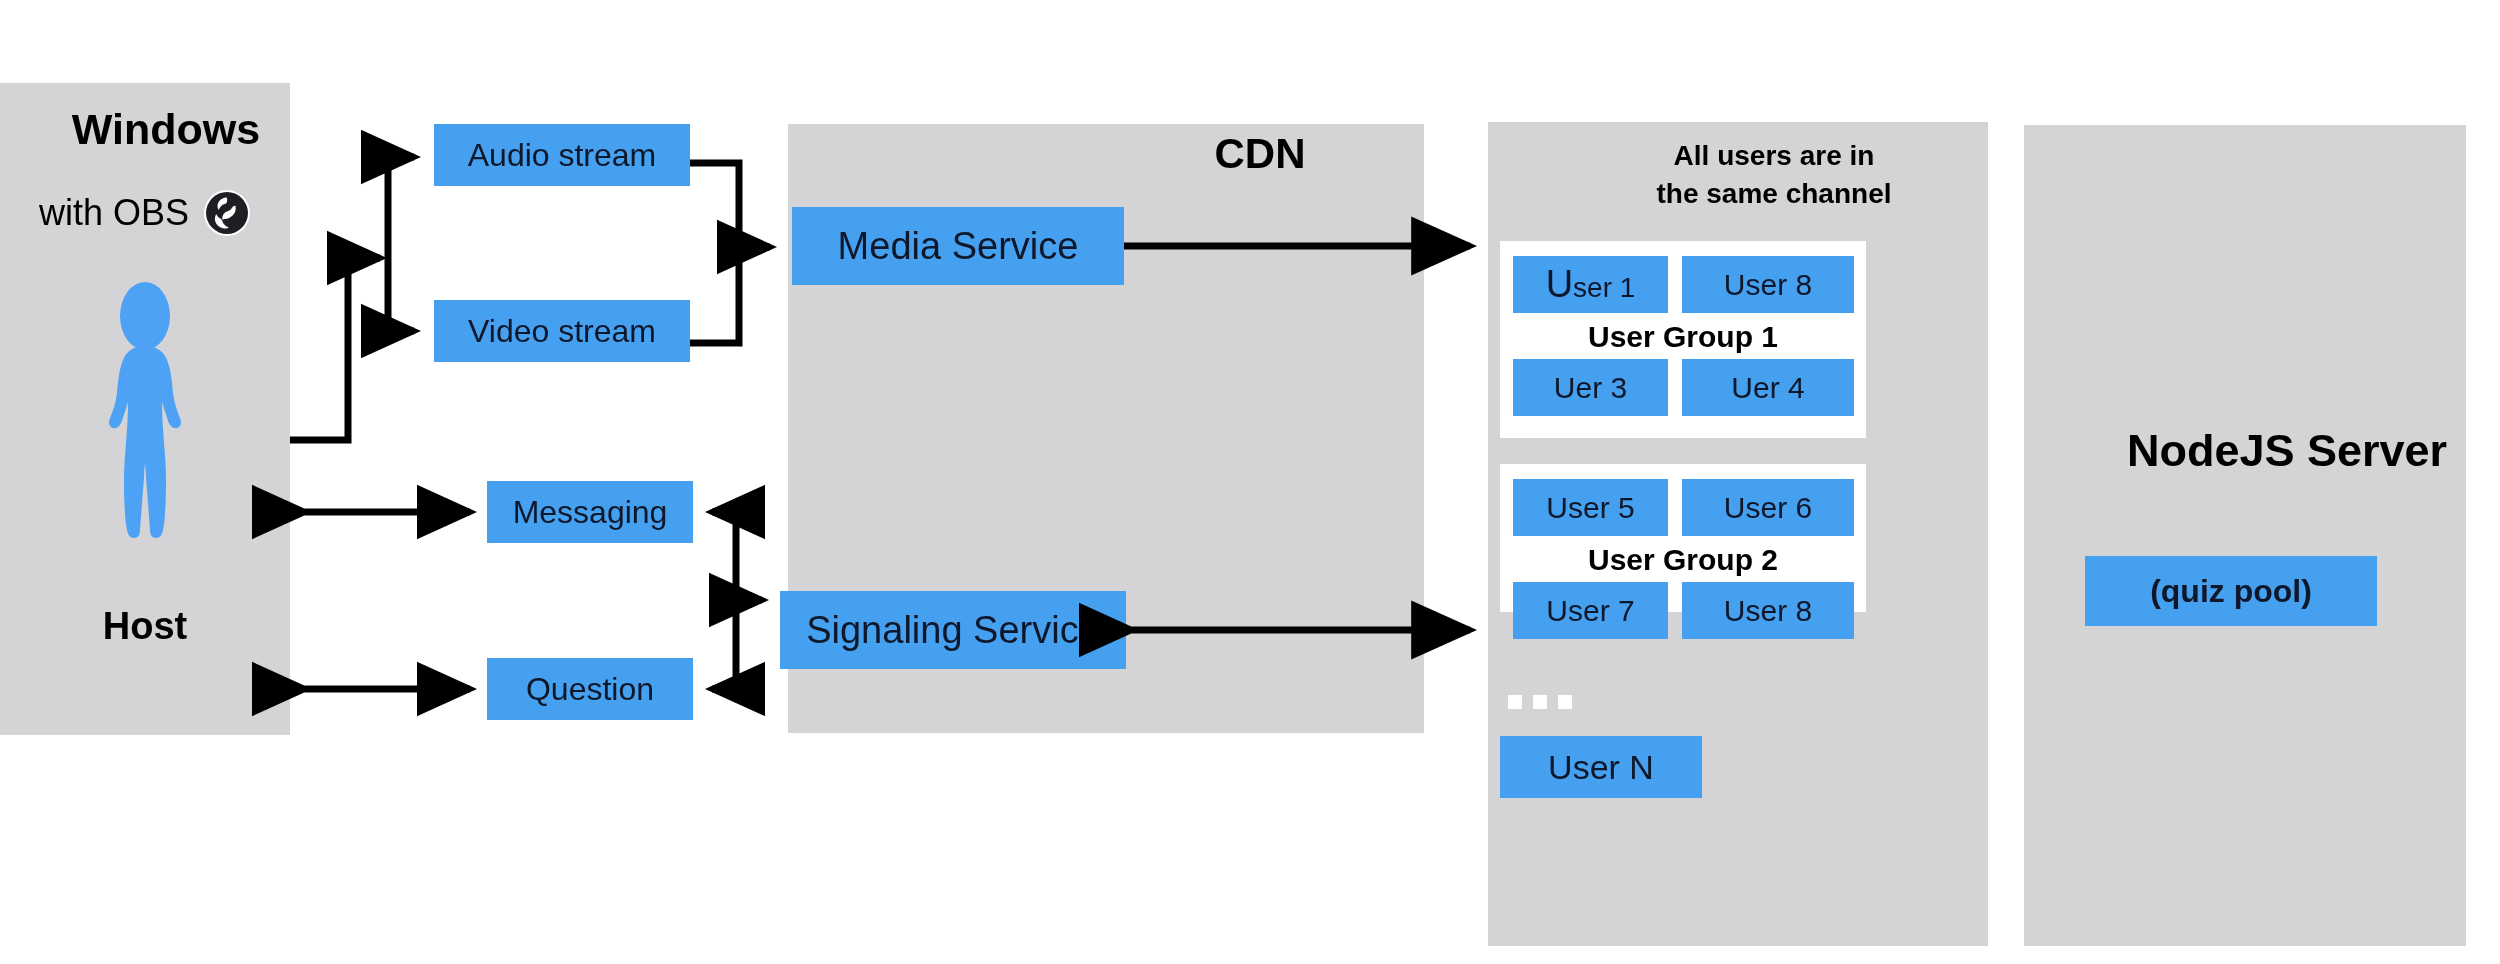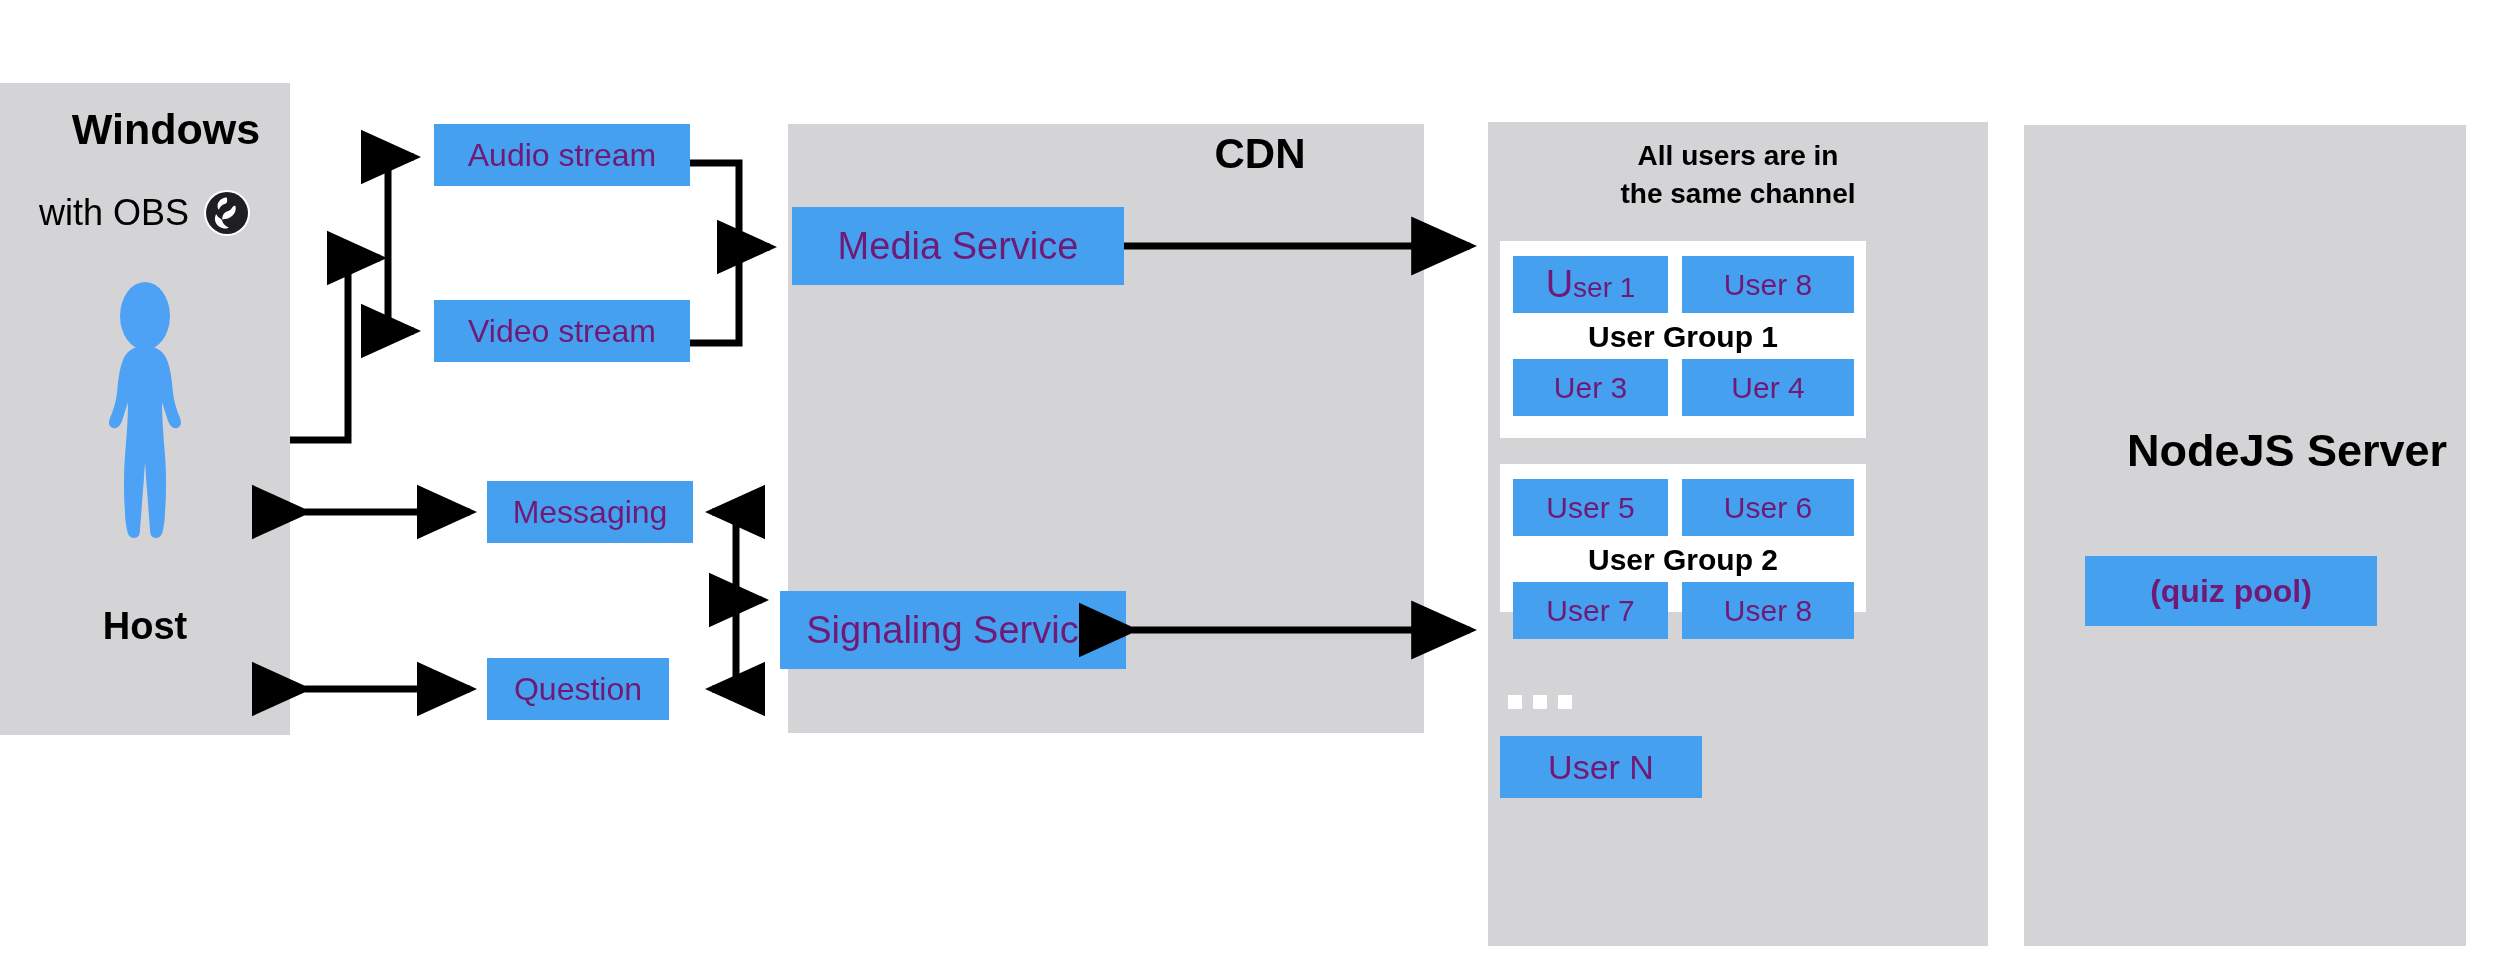--- a/index.html
+++ b/index.html
@@ -4,21 +4,21 @@
 <style>
   html,body{margin:0;padding:0;background:#fff;}
   body{width:2500px;height:964px;position:relative;overflow:hidden;
        font-family:"Liberation Sans","DejaVu Sans",sans-serif;}
   .stage{position:absolute;left:0;top:0;width:2500px;height:964px;}
 
   .panel{position:absolute;background:#d4d4d6;}
   .panel-title{position:absolute;font-weight:bold;color:#000;text-align:center;
                line-height:1.15;white-space:pre-line;}
 
-  .bluebox{position:absolute;background:#46a0f0;color:#701a75;display:flex;
+  .bluebox{position:absolute;background:#46a0f0;color:#0f172a;display:flex;
            align-items:center;justify-content:center;text-align:center;}
 
   .groupcard{position:absolute;background:#fff;}
   .grouplabel{position:absolute;font-weight:bold;color:#000;text-align:center;
               width:100%;left:0;}
 
   .ellipsis{position:absolute;display:flex;gap:11px;}
   .ellipsis span{display:block;width:14px;height:14px;background:#fff;}
 
   svg.wires{position:absolute;left:0;top:0;width:2500px;height:964px;
@@ -75,41 +75,41 @@
   </div>
 
   <div class="bluebox" style="left:434px;top:300px;width:256px;height:62px;font-size:32px;">
     <span>Video stream</span>
   </div>
 
   <div class="bluebox" style="left:487px;top:481px;width:206px;height:62px;font-size:32px;">
     <span>Messaging</span>
   </div>
 
-  <div class="bluebox" style="left:487px;top:658px;width:182px;height:62px;font-size:32px;">
+  <div class="bluebox" style="left:487px;top:658px;width:206px;height:62px;font-size:32px;">
     <span>Question</span>
   </div>
 
   <div class="panel" style="left:788px;top:124px;width:636px;height:609px;"></div>
 
   <div class="panel-title" style="left:1160px;top:130px;width:200px;font-size:42px;">CDN</div>
 
   <div class="bluebox" style="left:792px;top:207px;width:332px;height:78px;font-size:38px;">
     <span>Media Service</span>
   </div>
 
   <div class="bluebox" style="left:780px;top:591px;width:346px;height:78px;font-size:38px;">
     <span>Signaling Service</span>
   </div>
 
   <div class="panel" style="left:1488px;top:122px;width:500px;height:824px;"></div>
 
   <div style="position:absolute;left:1488px;top:137px;width:500px;
               text-align:center;font-weight:bold;font-size:28px;color:#000;
-              line-height:1.35;">
+              line-height:1.35;padding-left:36px;">
     <div>All users are in</div>
     <div>the same channel</div>
   </div>
 
   <div class="groupcard" style="left:1500px;top:241px;width:366px;height:197px;">
     <div class="bluebox" style="left:13px;top:15px;width:155px;height:57px;font-size:28px;">
       <span>
         <span style="font-size:38px;">U</span><span>ser 1</span>
       </span>
     </div>

